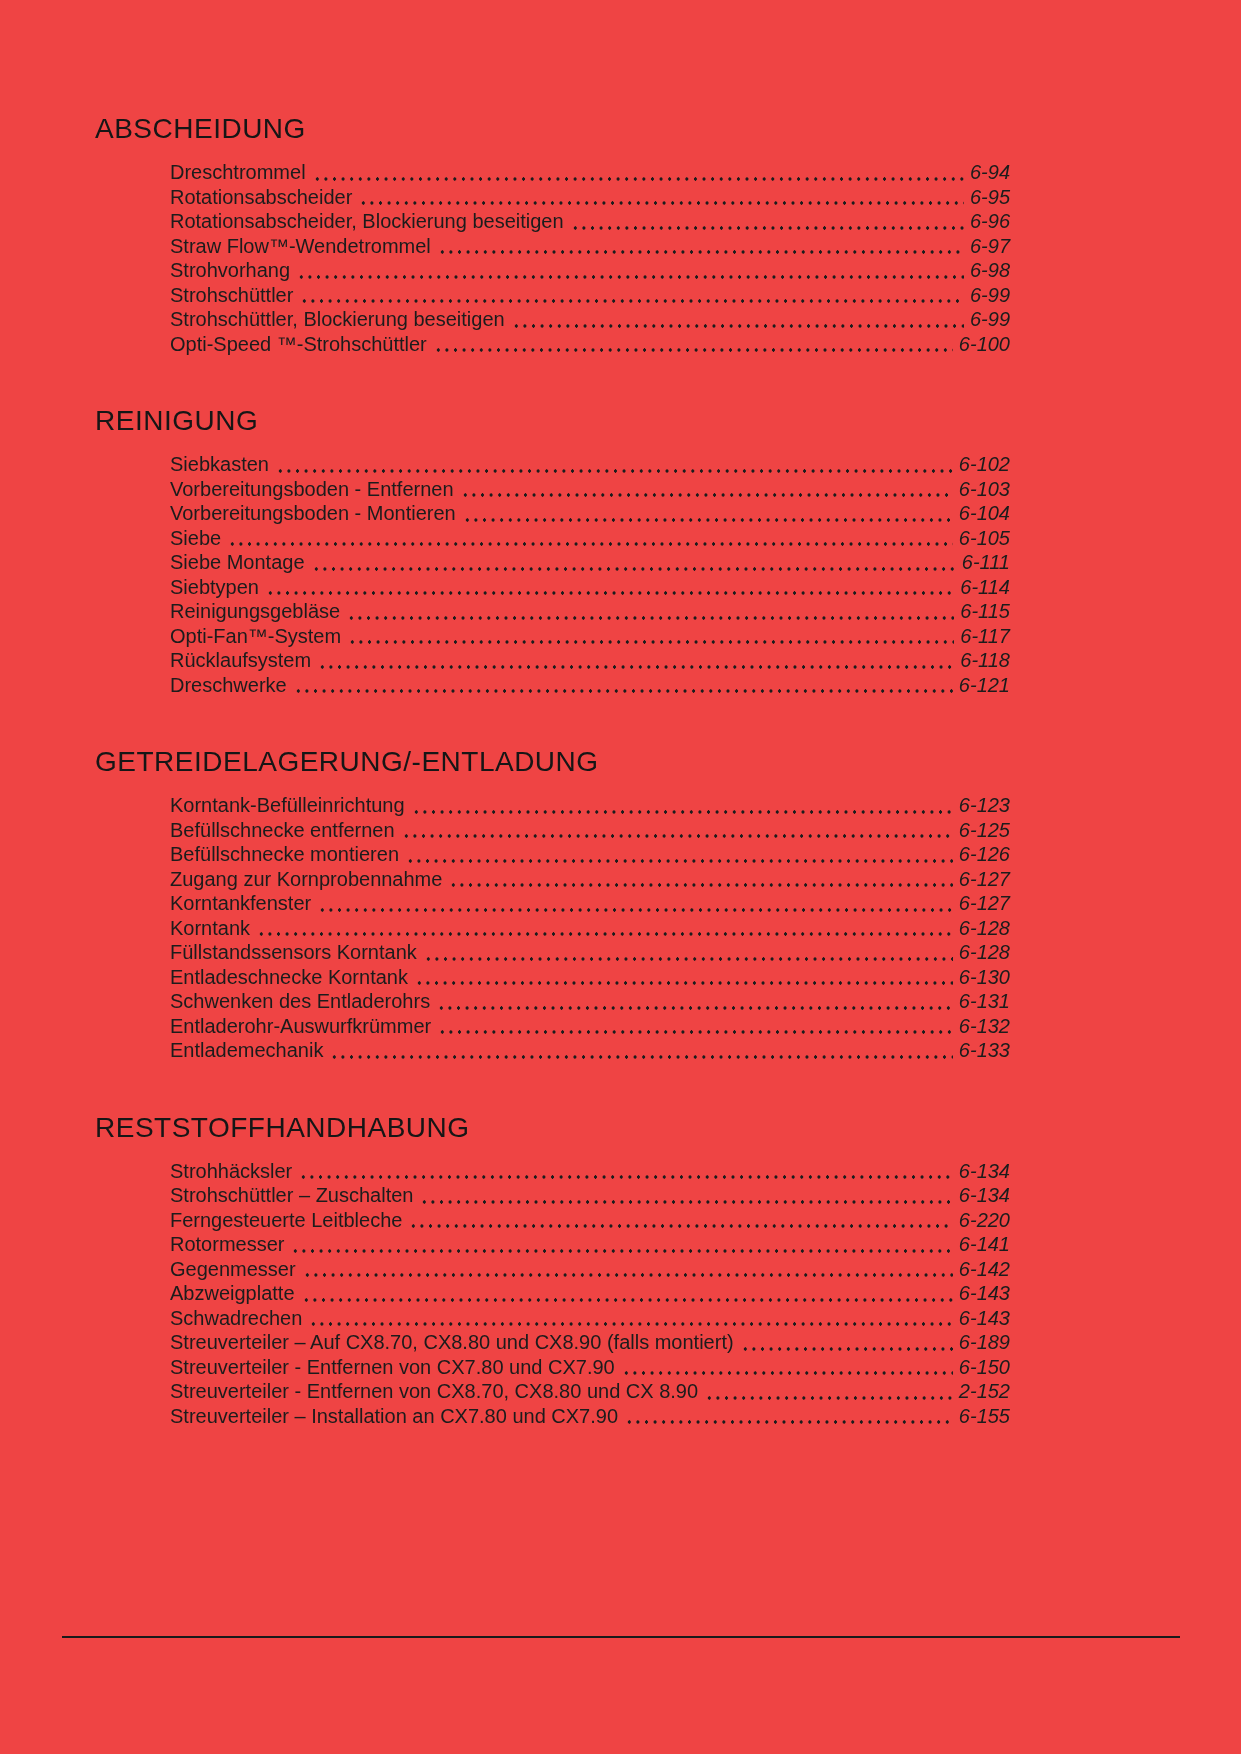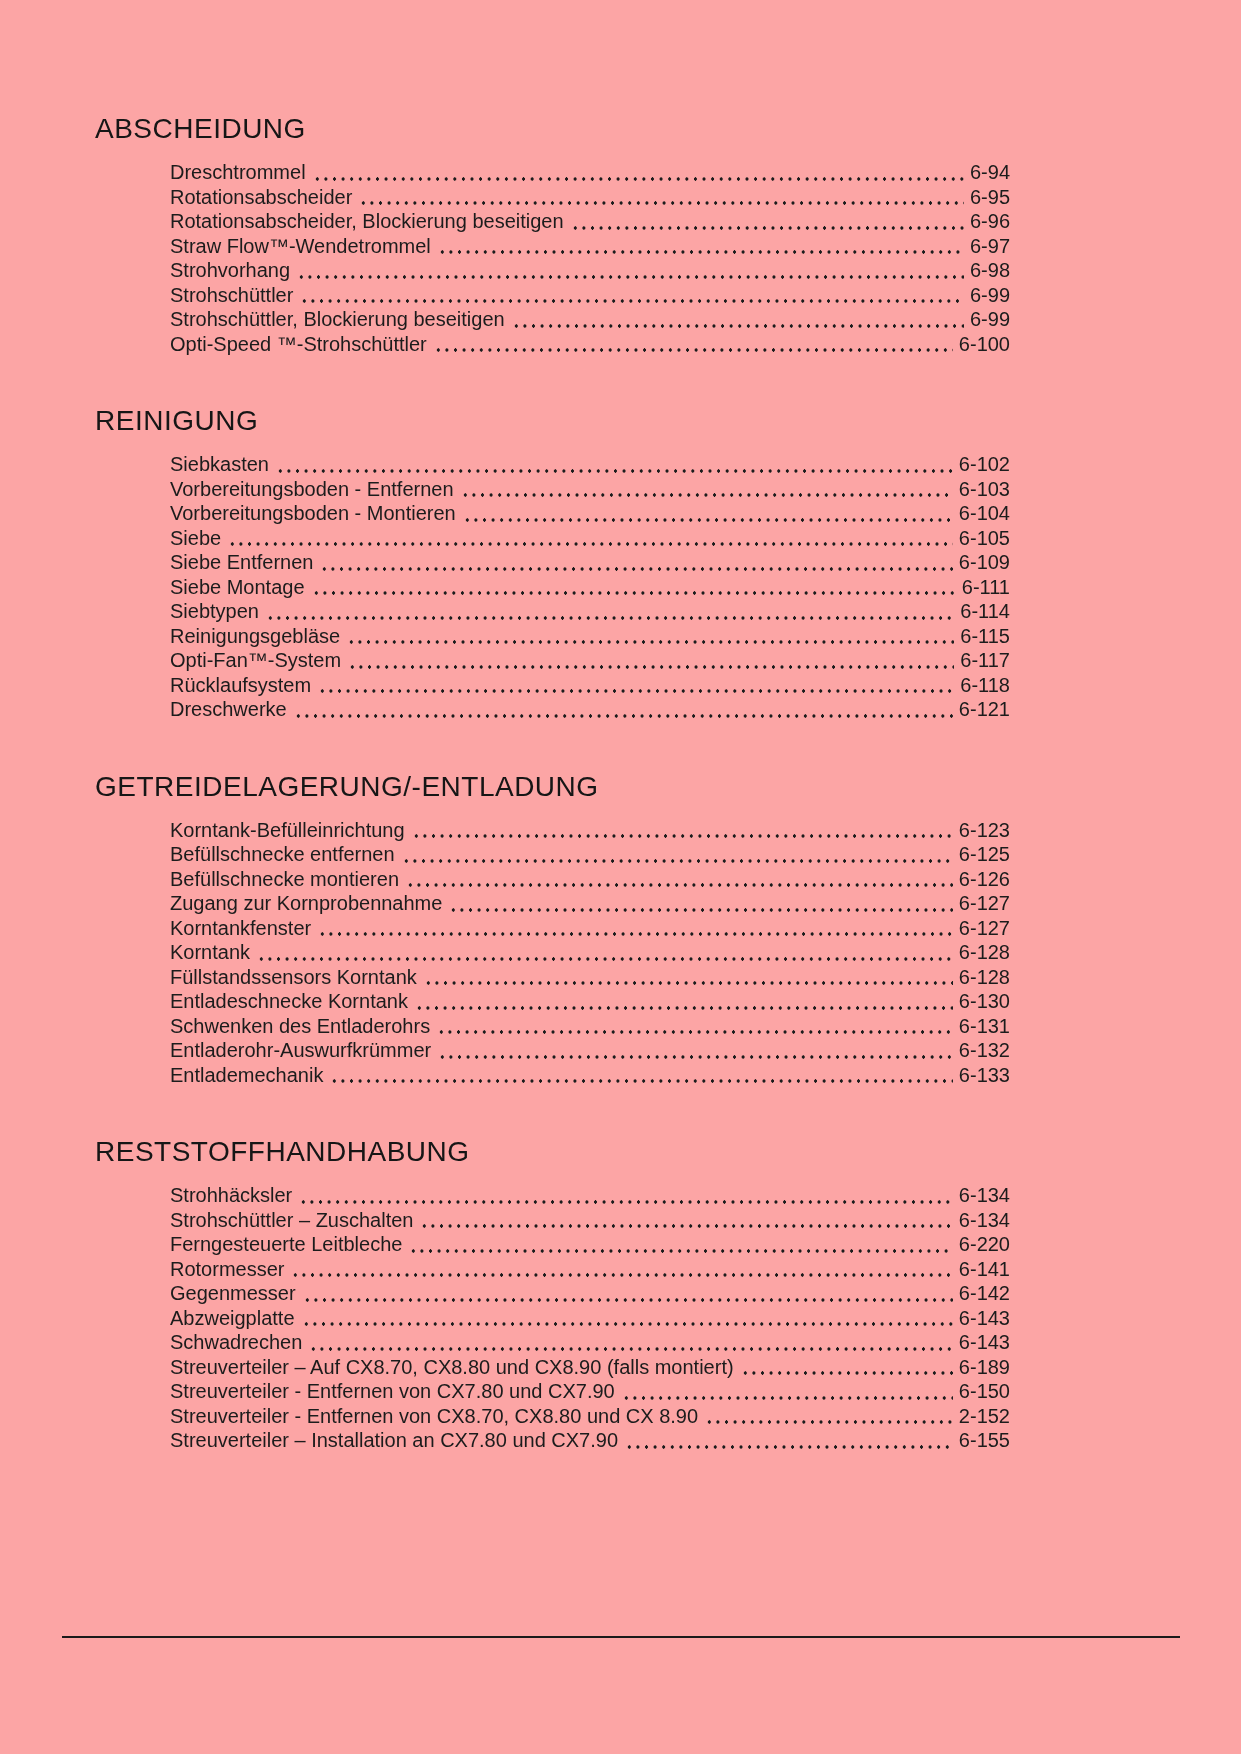--- a/index.html
+++ b/index.html
@@ -4,21 +4,21 @@
 <style>
   html, body {
     margin: 0;
     padding: 0;
     background: #ffffff;
   }
   .page {
     position: relative;
     width: 1241px;
     height: 1754px;
-    background: #fca5a5;
+    background: #ef4444;
     font-family: "Liberation Sans", "DejaVu Sans", sans-serif;
     color: #1a1a1a;
     overflow: hidden;
     box-sizing: border-box;
     padding-top: 112px;
   }
   .toc {
     box-sizing: border-box;
   }
   .toc-section {
@@ -57,20 +57,21 @@
     min-width: 14px;
     margin: 0 6px 0 7px;
     background-image: radial-gradient(circle, #1c1c1c 1.35px, transparent 1.7px);
     background-size: 8.6px 3.6px;
     background-repeat: repeat-x;
     background-position: left calc(100% - 4px);
   }
   .toc-page {
     white-space: nowrap;
     flex: 0 0 auto;
+    font-style: italic;
   }
   .footer-rule {
     position: absolute;
     left: 62px;
     top: 1636px;
     width: 1118px;
     height: 2px;
     background: #1a1a1a;
   }
 </style>
@@ -141,25 +142,20 @@
             <span class="toc-title">Vorbereitungsboden - Montieren</span>
             <span class="leader"></span>
             <span class="toc-page">6-104</span>
           </div>
           <div class="toc-row">
             <span class="toc-title">Siebe</span>
             <span class="leader"></span>
             <span class="toc-page">6-105</span>
           </div>
           <div class="toc-row">
-            <span class="toc-title">Siebe Entfernen</span>
-            <span class="leader"></span>
-            <span class="toc-page">6-109</span>
-          </div>
-          <div class="toc-row">
             <span class="toc-title">Siebe Montage</span>
             <span class="leader"></span>
             <span class="toc-page">6-111</span>
           </div>
           <div class="toc-row">
             <span class="toc-title">Siebtypen</span>
             <span class="leader"></span>
             <span class="toc-page">6-114</span>
           </div>
           <div class="toc-row">

